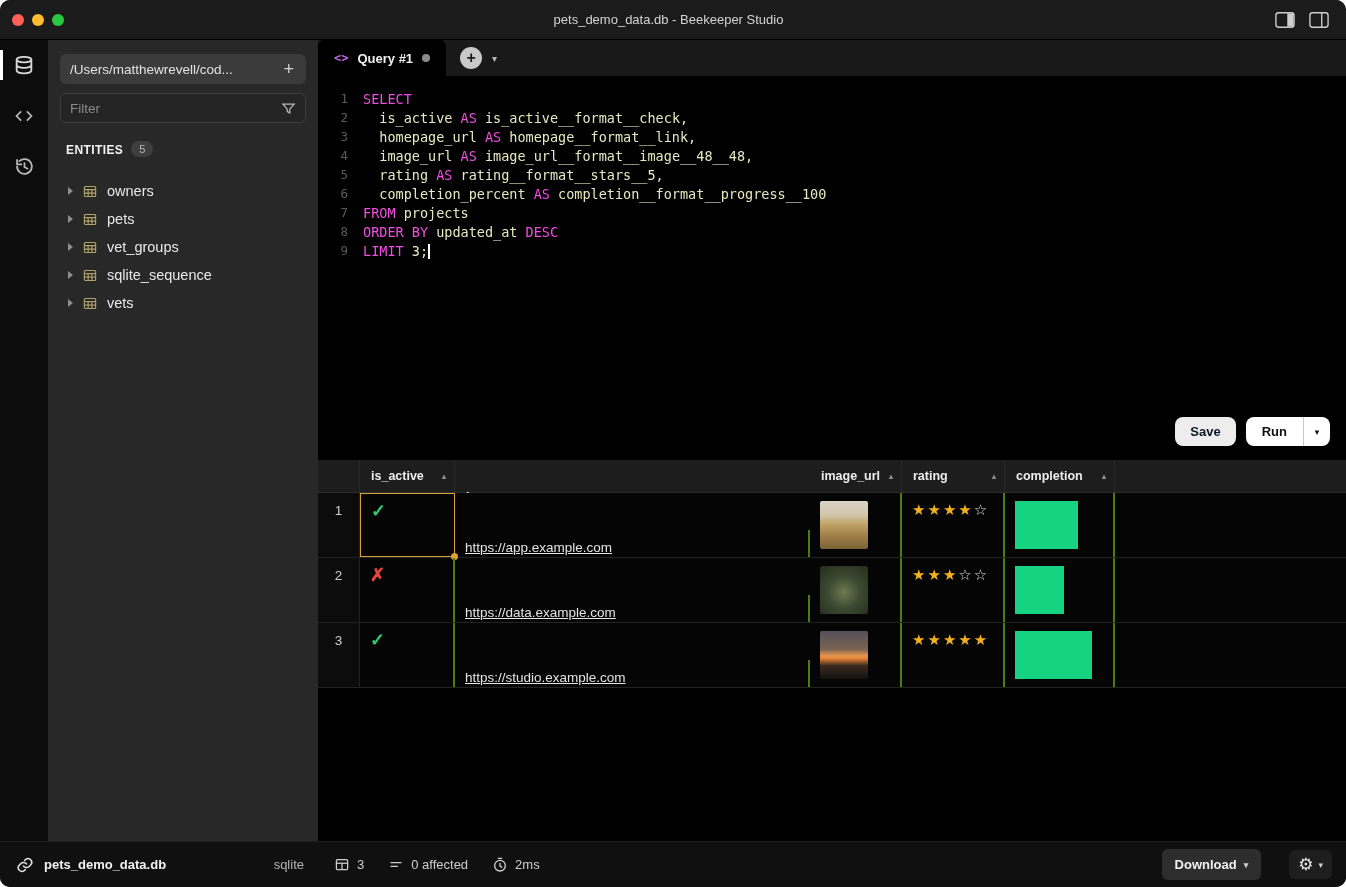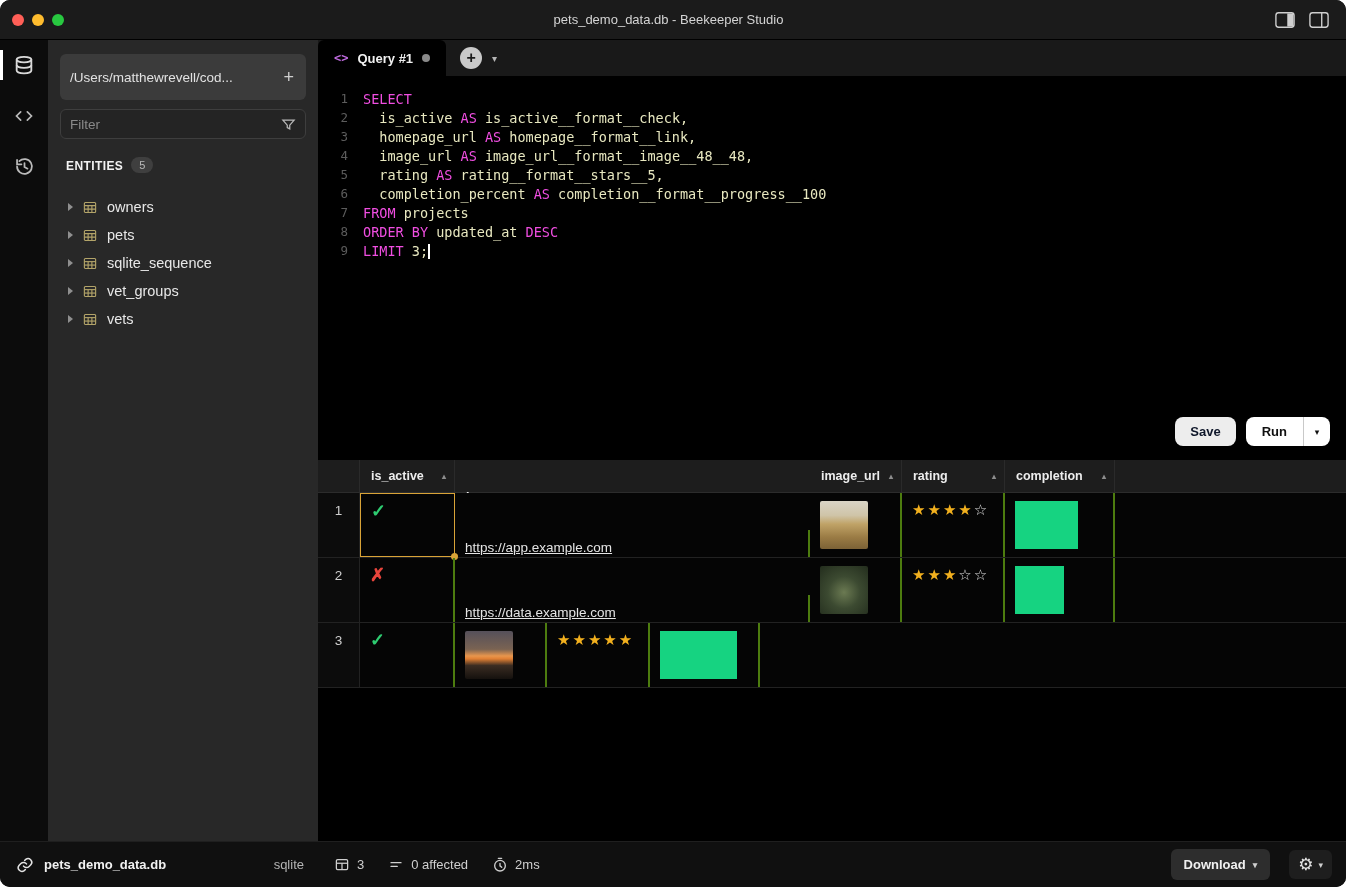--- a/index.html
+++ b/index.html
@@ -44,21 +44,21 @@
   .rail-indicator { position: absolute; left: 0; top: 10px; width: 3px; height: 30px; background: #fff; }
   .rail-btn { width: 34px; height: 32px; display: flex; align-items: center; justify-content: center; cursor: pointer; opacity: .85; }
   .rail-btn.active { opacity: 1; }
 
   
   .sidebar {
     width: 270px; flex: none; background: #282828;
     padding: 14px 12px 0 12px; display: flex; flex-direction: column;
   }
   .path-row {
-    height: 46px; background: #3b3b3b; border-radius: 6px;
+    height: 30px; background: #3b3b3b; border-radius: 6px;
     display: flex; align-items: center; padding: 0 10px; flex: none;
   }
   .path-text { color: #e2e2e2; font-size: 13.5px; white-space: nowrap; overflow: hidden; flex: 1; }
   .add-conn { color: #cfcfcf; font-size: 18px; line-height: 1; background: none; border: none; cursor: pointer; padding: 0 2px; }
   .filter-row {
     margin-top: 9px; height: 30px; border: 1px solid #3e3e3e; background: #242424;
     border-radius: 6px; display: flex; align-items: center; padding: 0 9px; flex: none;
   }
   .filter-input {
     flex: 1; background: transparent; border: none; outline: none;
@@ -181,21 +181,21 @@
   
   .statusbar {
     height: 46px; flex: none; background: #101010; border-top: 1px solid #1f1f1f;
     display: flex; align-items: center; font-size: 13px;
   }
   .sb-left { width: 318px; flex: none; display: flex; align-items: center; gap: 10px; padding: 0 14px 0 16px; }
   .sb-conn-name { color: #f2f2f2; font-weight: bold; }
   .sb-conn-type { margin-left: auto; color: #b5b5b5; }
   .sb-mid { flex: 1; display: flex; align-items: center; gap: 24px; padding-left: 16px; }
   .sb-stat { display: flex; align-items: center; gap: 7px; color: #cfcfcf; }
-  .sb-right { display: flex; align-items: center; gap: 19px; padding-right: 14px; }
+  .sb-right { display: flex; align-items: center; gap: 28px; padding-right: 14px; }
   .btn-download {
     background: #2d2d2d; border: none; border-radius: 6px; color: #f0f0f0;
     font-size: 13px; font-weight: bold; padding: 8px 13px; cursor: pointer;
     display: flex; align-items: center; gap: 7px; font-family: "Liberation Sans", sans-serif;
   }
   .btn-download .dl-caret { font-size: 9px; color: #d0d0d0; }
   .btn-settings {
     background: #1e1e1e; border: none; border-radius: 6px; color: #e3e3e3;
     padding: 6px 9px; cursor: pointer; display: flex; align-items: center; gap: 5px;
   }
@@ -313,34 +313,34 @@
             <span class="tree-caret"></span>
             <span class="icon">
               <svg width="16" height="15" viewBox="0 0 24 24" fill="none" stroke="#b3a469" stroke-width="1.8">
                 <rect x="3" y="4" width="18" height="16" rx="1.5"></rect>
                 <line x1="3" y1="9" x2="21" y2="9"></line>
                 <line x1="3" y1="14.5" x2="21" y2="14.5"></line>
                 <line x1="9" y1="9" x2="9" y2="20"></line>
                 <line x1="15" y1="9" x2="15" y2="20"></line>
               </svg>
             </span>
-            <span class="entity-label">sqlite_sequence</span>
+            <span class="entity-label">vet_groups</span>
           </div>
           <div class="entity-row">
             <span class="tree-caret"></span>
             <span class="icon">
               <svg width="16" height="15" viewBox="0 0 24 24" fill="none" stroke="#b3a469" stroke-width="1.8">
                 <rect x="3" y="4" width="18" height="16" rx="1.5"></rect>
                 <line x1="3" y1="9" x2="21" y2="9"></line>
                 <line x1="3" y1="14.5" x2="21" y2="14.5"></line>
                 <line x1="9" y1="9" x2="9" y2="20"></line>
                 <line x1="15" y1="9" x2="15" y2="20"></line>
               </svg>
             </span>
-            <span class="entity-label">vet_groups</span>
+            <span class="entity-label">sqlite_sequence</span>
           </div>
           <div class="entity-row">
             <span class="tree-caret"></span>
             <span class="icon">
               <svg width="16" height="15" viewBox="0 0 24 24" fill="none" stroke="#b3a469" stroke-width="1.8">
                 <rect x="3" y="4" width="18" height="16" rx="1.5"></rect>
                 <line x1="3" y1="9" x2="21" y2="9"></line>
                 <line x1="3" y1="14.5" x2="21" y2="14.5"></line>
                 <line x1="9" y1="9" x2="9" y2="20"></line>
                 <line x1="15" y1="9" x2="15" y2="20"></line>
@@ -457,20 +457,21 @@
               </div>
               <div class="cell col-rating"><span class="stars"><span class="star-filled">★★★</span><span class="star-empty">☆☆</span></span></div>
               <div class="cell col-comp">
                 <div class="progress-bar" style="width: 49px;"></div>
               </div>
               <div class="cell col-fill"></div>
             </div>
             <div class="res-row">
               <div class="gcell col-gutter">3</div>
               <div class="cell col-active"><span class="check-true">✓</span></div>
+              <div class="cell col-home"><span class="cell-link">https://studio.example.com</span></div>
               <div class="cell col-img">
                 <div class="thumb sunset-thumbnail"></div>
               </div>
               <div class="cell col-rating"><span class="stars"><span class="star-filled">★★★★★</span></span></div>
               <div class="cell col-comp">
                 <div class="progress-bar" style="width: 77px;"></div>
               </div>
               <div class="cell col-fill"></div>
             </div>
           </div>

